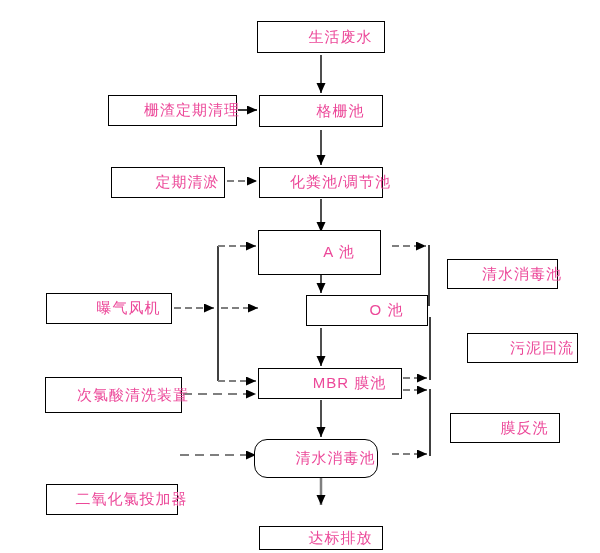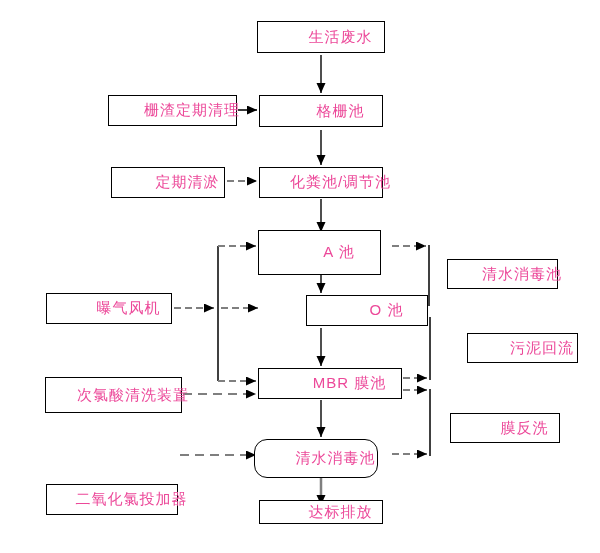--- a/index.html
+++ b/index.html
@@ -83,21 +83,21 @@
     <line x1="430" y1="389" x2="430" y2="456" stroke="#000000" stroke-width="1.5"></line>
   </svg>
 
   <div class="node" style="left:257px; top:21px; width:128px; height:32px;">生活废水</div>
   <div class="node" style="left:259px; top:167px; width:124px; height:31px;">化粪池/调节池</div>
   <div class="node" style="left:259px; top:95px; width:124px; height:32px;">格栅池</div>
   <div class="node" style="left:258px; top:230px; width:123px; height:45px;">A 池</div>
   <div class="node" style="left:260px; top:295px; width:122px; height:31px;margin-left:46px;">O 池</div>
   <div class="node" style="left:258px; top:368px; width:144px; height:31px;">MBR 膜池</div>
   <div class="node" style="left:254px; top:439px; width:124px; height:39px;border-radius:13px;">清水消毒池</div>
-  <div class="node" style="left:259px; top:500px; width:124px; height:24px;">达标排放</div>
+  <div class="node" style="left:259px; top:526px; width:124px; height:24px;">达标排放</div>
 
   <div class="node side" style="left:111px; top:167px; width:114px; height:31px;">定期清淤</div>
   <div class="node side" style="left:108px; top:95px; width:129px; height:31px;">栅渣定期清理</div>
   <div class="node side" style="left:46px; top:293px; width:126px; height:31px;">曝气风机</div>
   <div class="node side" style="left:45px; top:377px; width:137px; height:36px;">次氯酸清洗装置</div>
   <div class="node side" style="left:46px; top:440px; width:132px; height:31px;margin-top:44px;">二氧化氯投加器</div>
 
   <div class="node side" style="left:447px; top:259px; width:111px; height:30px;">清水消毒池</div>
   <div class="node side" style="left:467px; top:333px; width:111px; height:30px;">污泥回流</div>
   <div class="node side" style="left:450px; top:407px; width:110px; height:30px;margin-top:6px;">膜反洗</div>

